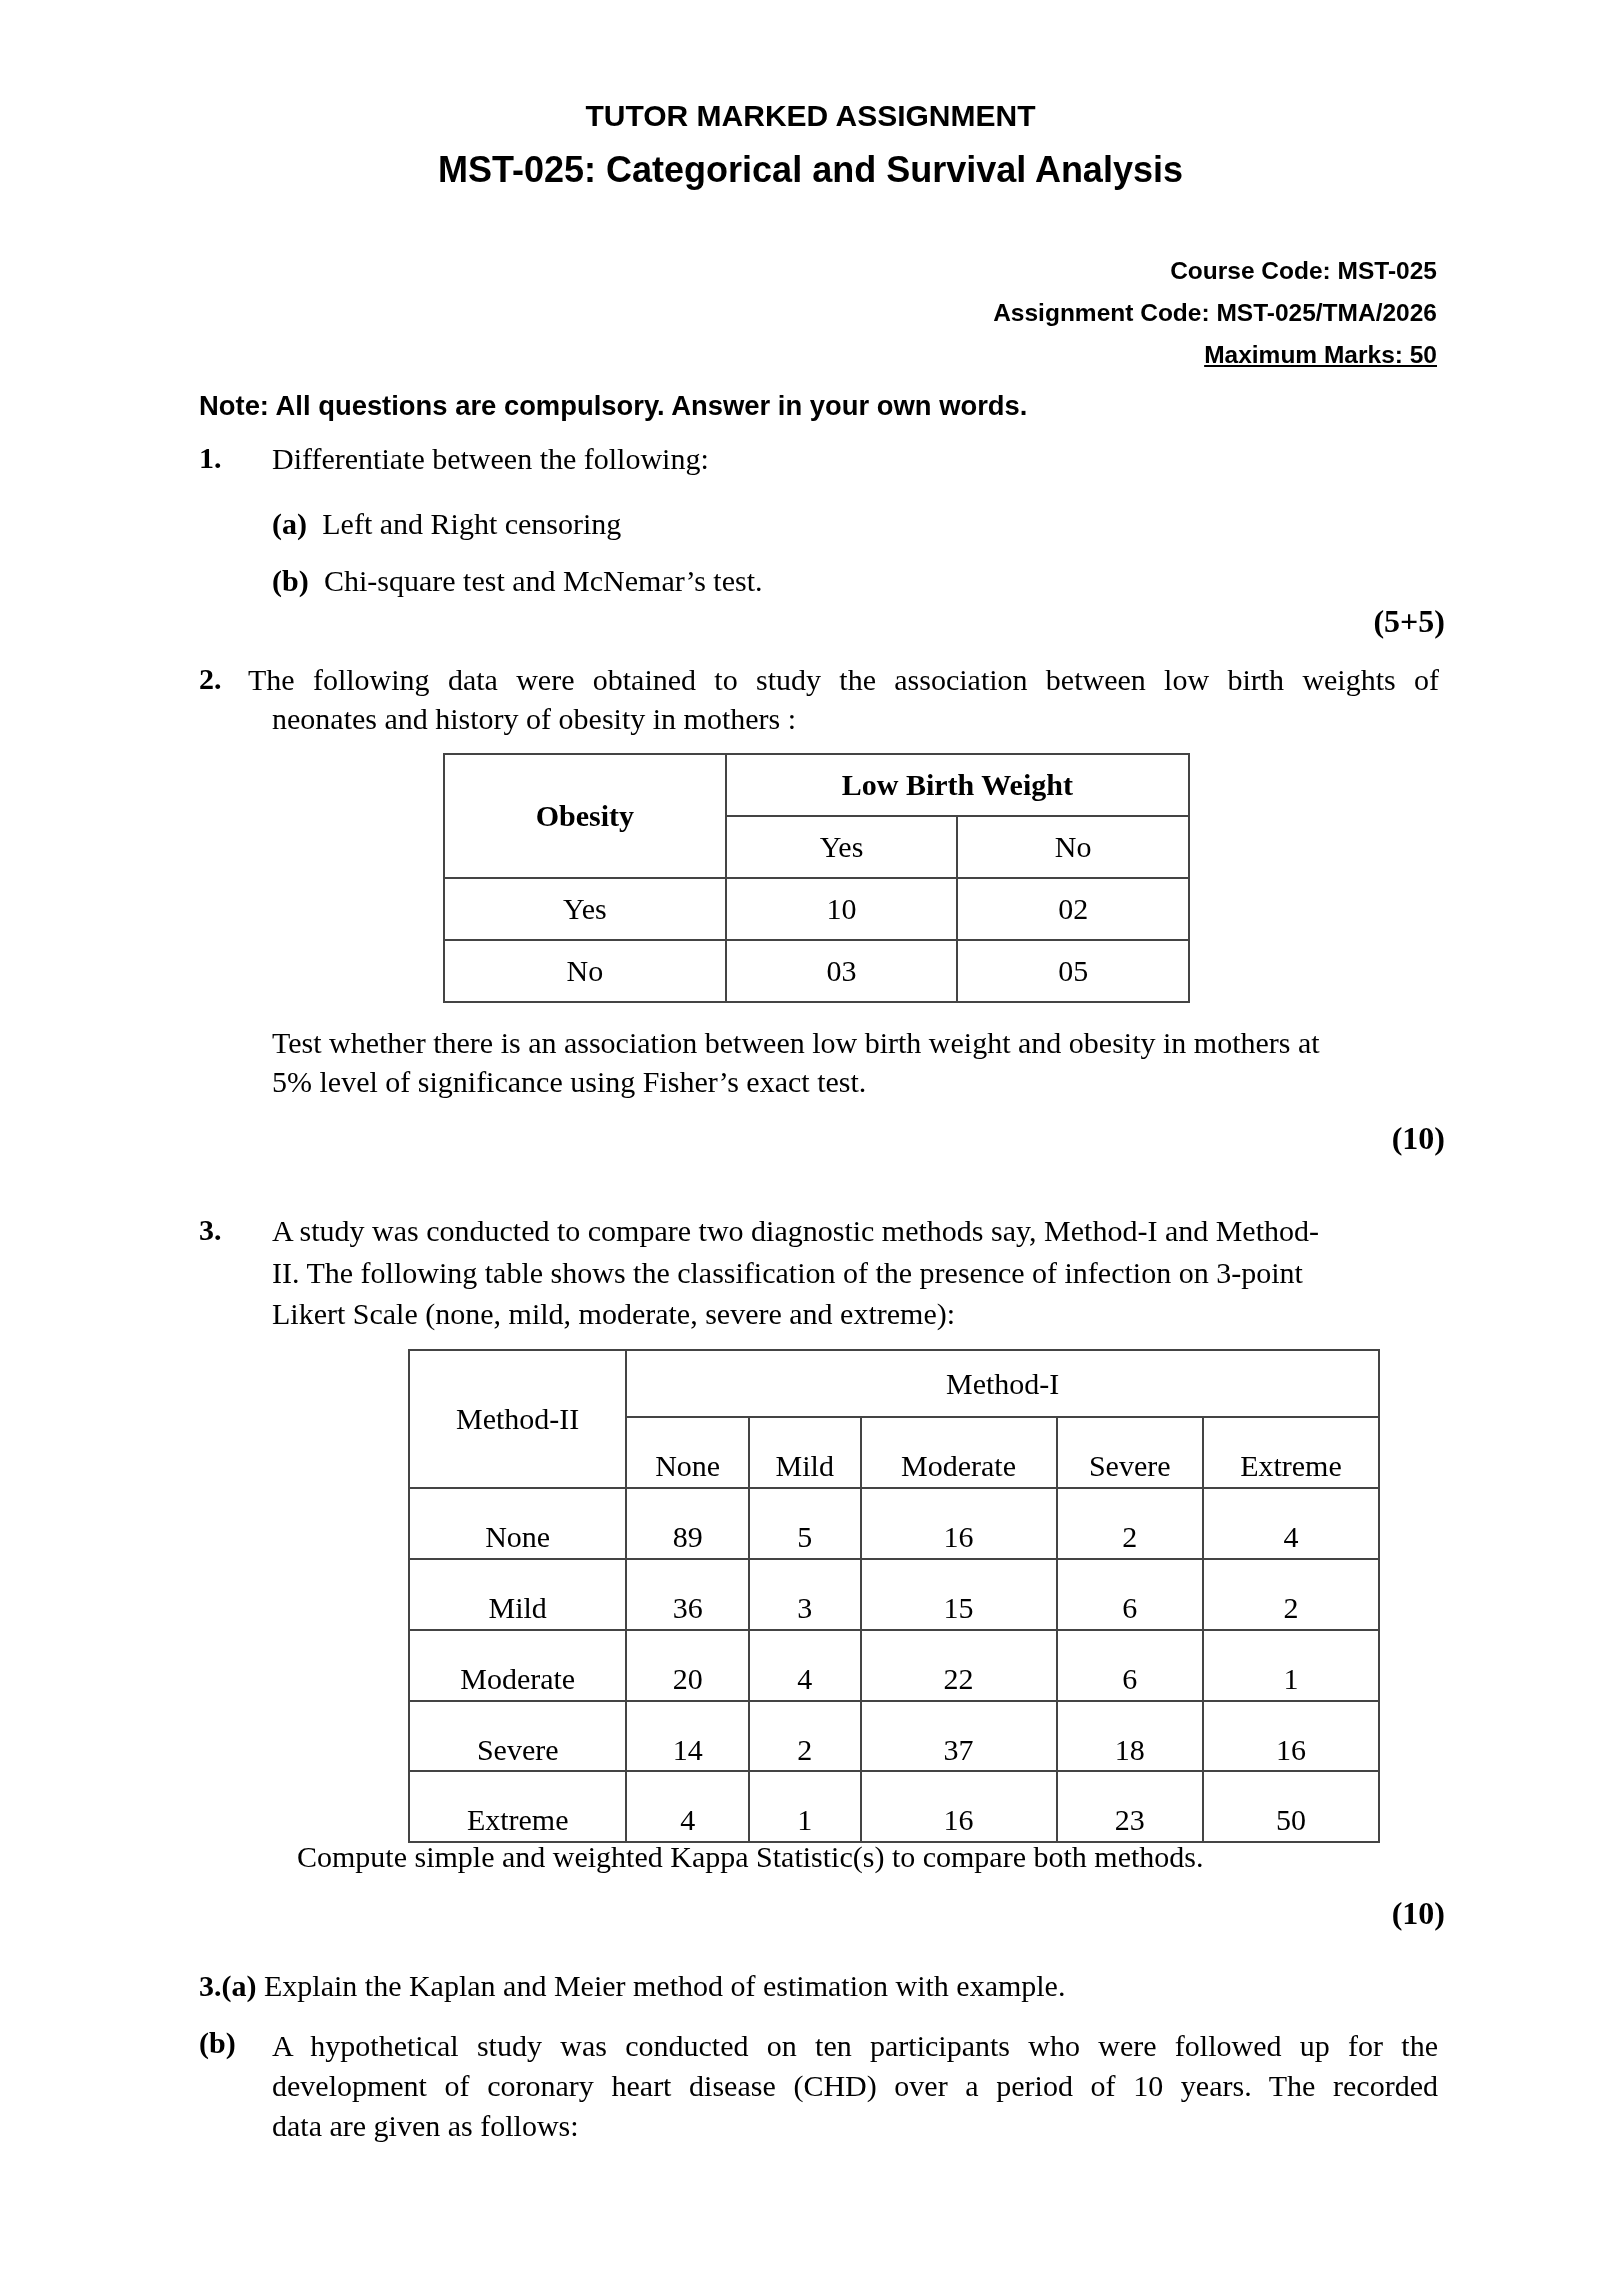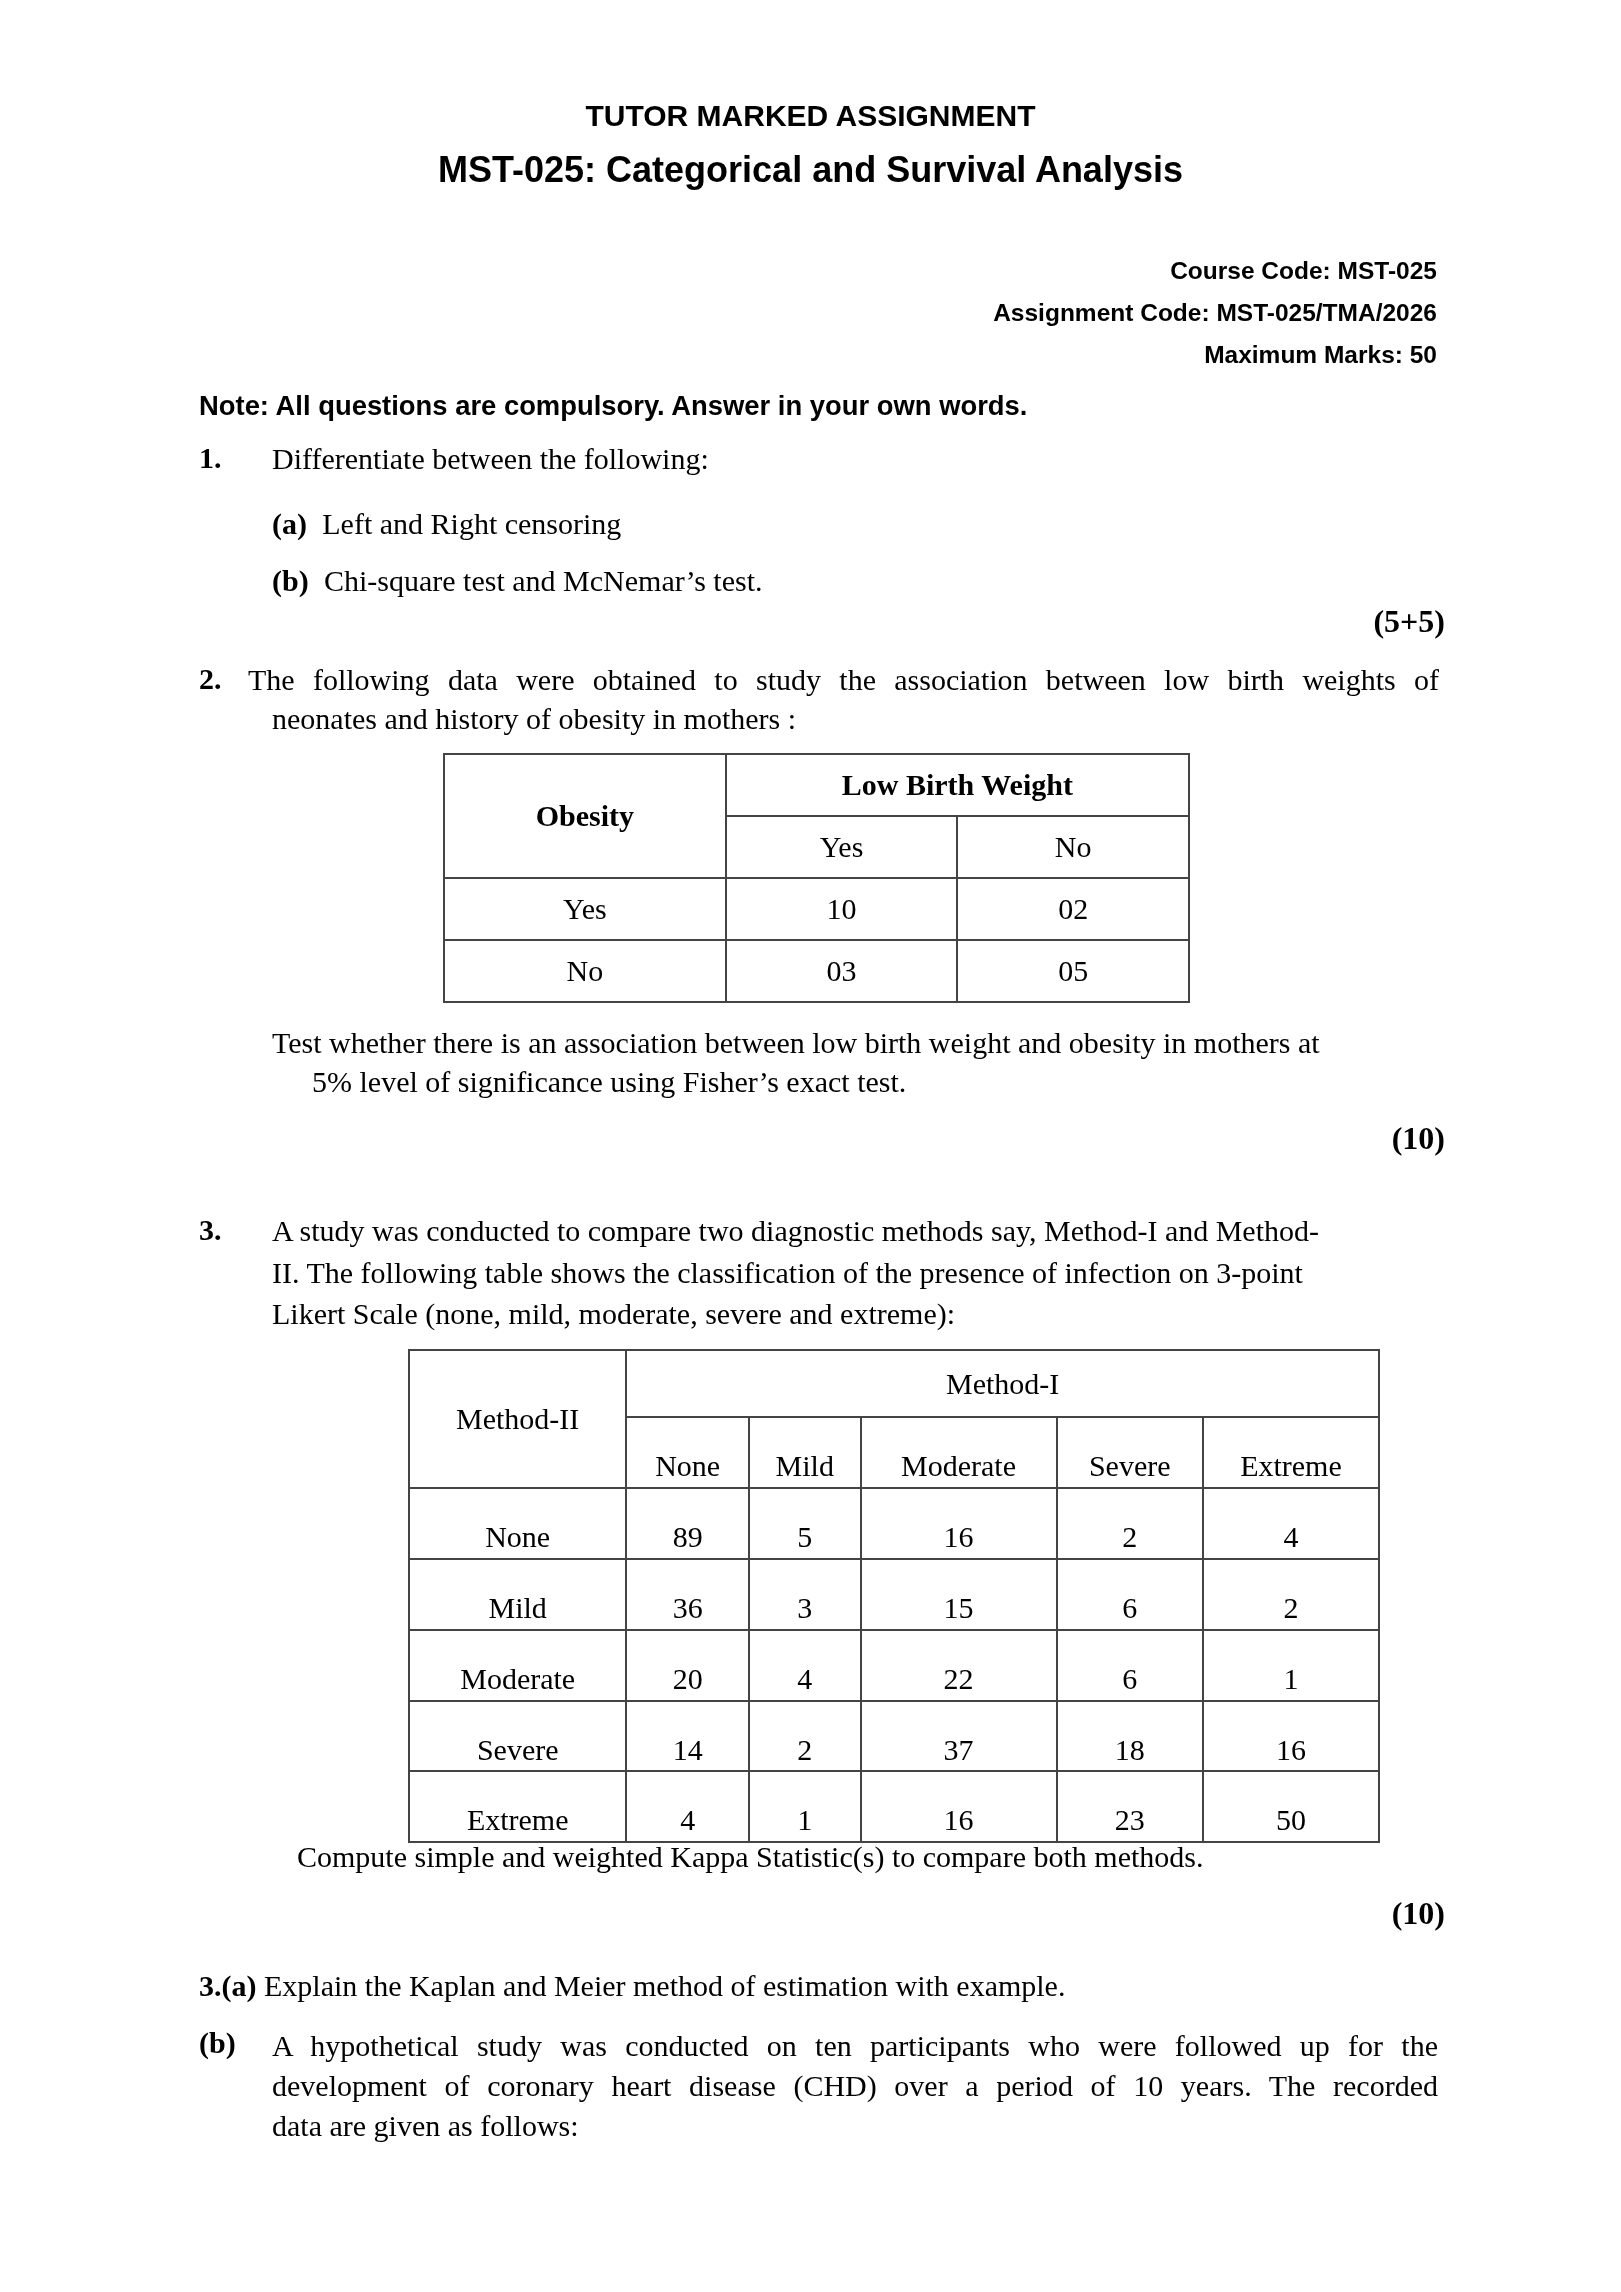--- a/index.html
+++ b/index.html
@@ -45,21 +45,21 @@
 </head>
 <body>
 
 <div class="page">
 
   <div class="abs sans hdr1">TUTOR MARKED ASSIGNMENT</div>
   <div class="abs sans hdr2">MST-025: Categorical and Survival Analysis</div>
 
   <div class="abs sans meta" style="top:257px;">Course Code: MST-025</div>
   <div class="abs sans meta" style="top:299px;">Assignment Code: MST-025/TMA/2026</div>
-  <div class="abs sans meta" style="top:341px;">Maximum Marks: 50</div>
+  <div class="abs sans meta" style="top:341px;text-decoration:underline;">Maximum Marks: 50</div>
 
   <div class="abs sans note">Note: All questions are compulsory. Answer in your own words.</div>
 
   <div class="abs serif qnum" style="left:199px; top:441px;">1.</div>
   <div class="abs serif qtext" style="left:272px; top:439px;">Differentiate between the following:</div>
 
   <div class="abs serif qtext" style="left:272px; top:504px;">
     <span class="sublabel">(a)</span>
     <span style="margin-left:7.8px;">Left and Right censoring</span>
   </div>
@@ -90,21 +90,21 @@
     </tr>
     <tr>
       <td>No</td>
       <td>03</td>
       <td>05</td>
     </tr>
   </tbody>
     </table>
 
   <div class="abs serif qtext" style="left:272px; top:1023px;">Test whether there is an association between low birth weight and obesity in mothers at</div>
-  <div class="abs serif qtext" style="left:272px; top:1062px;margin-left:40px;">5% level of significance using Fisher’s exact test.</div>
+  <div class="abs serif qtext" style="left:272px; top:1062px;">5% level of significance using Fisher’s exact test.</div>
   <div class="abs serif marks" style="top:1120px;">(10)</div>
 
   <div class="abs serif qnum" style="left:199px; top:1213px;">3.</div>
   <div class="abs serif qtext" style="left:272px; top:1211px;">A study was conducted to compare two diagnostic methods say, Method-I and Method-</div>
   <div class="abs serif qtext" style="left:272px; top:1253px;">II. The following table shows the classification of the presence of infection on 3-point</div>
   <div class="abs serif qtext" style="left:272px; top:1294px;">Likert Scale (none, mild, moderate, severe and extreme):</div>
 
   <table class="tbl" id="t2">
     <tbody>
         <tr>

